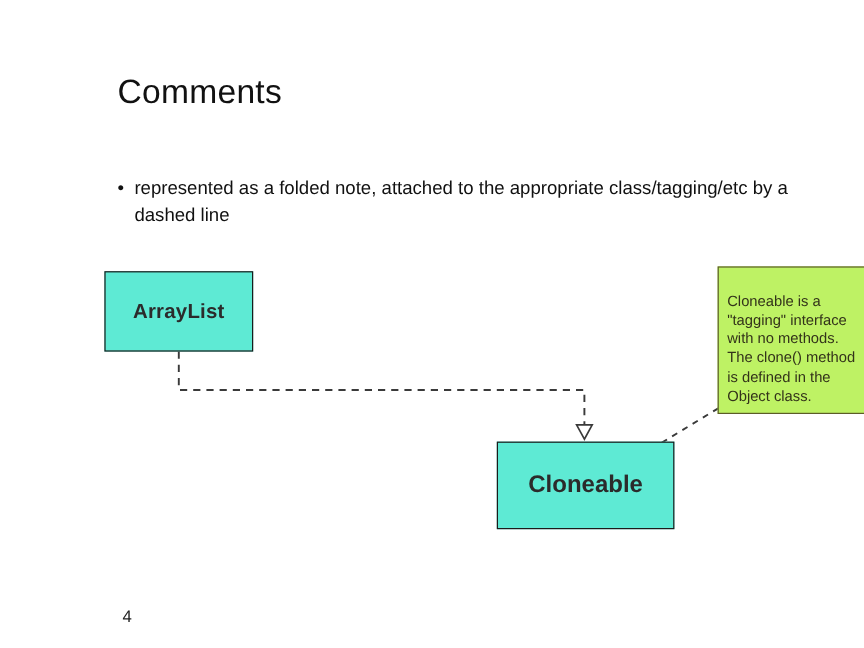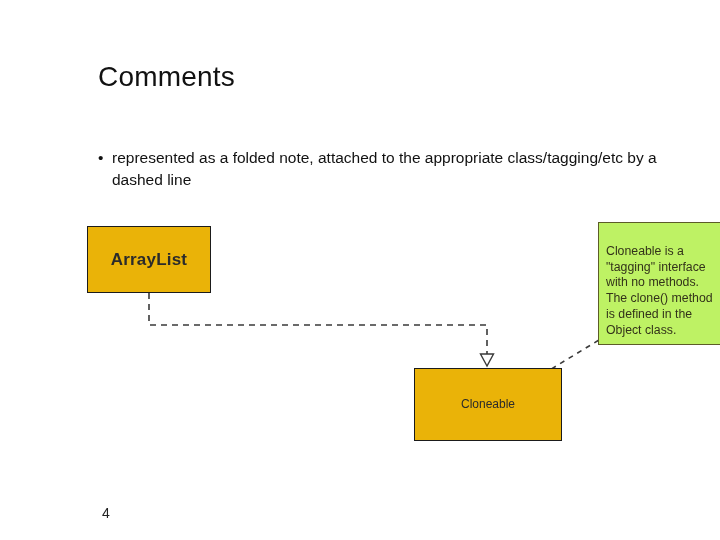--- a/index.html
+++ b/index.html
@@ -51,21 +51,21 @@
     position:absolute;
     left:0; top:0;
     width:720px;height:540px;
     pointer-events:none;
   }
 
   
   .uml-box{
     position:absolute;
     box-sizing:border-box;
-    background:#eab308;
+    background:#5eead4;
     border:1.6px solid #1b1b1b;
     display:flex;
     flex-direction:column;
     align-items:center;
     justify-content:center;
     text-align:center;
   }
   .box-arraylist{
     left:41px; top:226px;
     width:124px; height:67px;
@@ -80,22 +80,22 @@
     left:368px; top:368px;
     width:148px; height:73px;
   }
   .box-interface .stereo{
     font-size:15.5px;
     font-weight:bold;
     color:#2b2b2b;
     line-height:1.25;
   }
   .box-interface .cls-name{
-    font-size:12px;
-    font-weight:normal;
+    font-size:20px;
+    font-weight:bold;
     color:#2b2b2b;
     line-height:1.25;
   }
 
   
   .uml-note{
     position:absolute;
     left:552px; top:222px;
     width:143px; height:123px;
     box-sizing:border-box;

